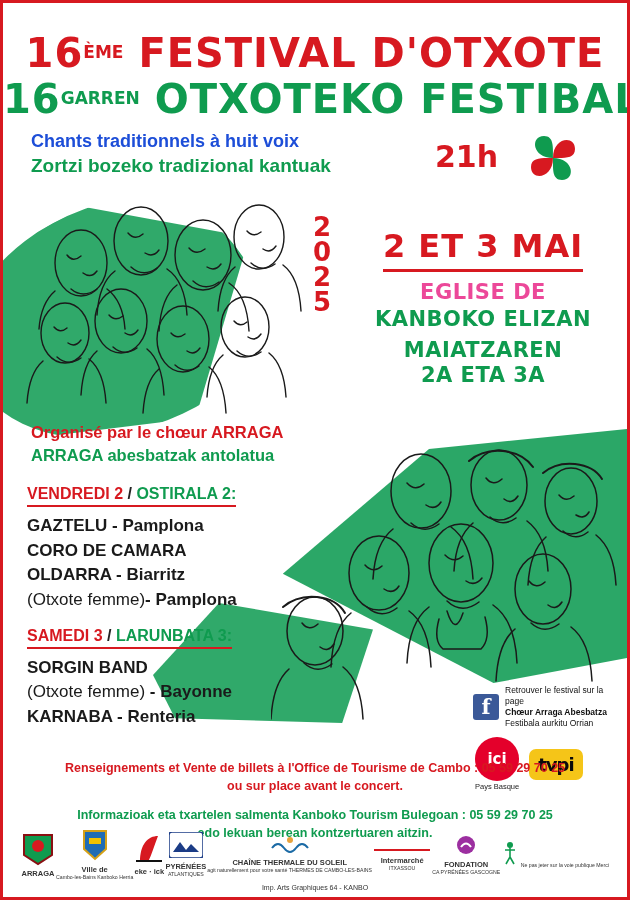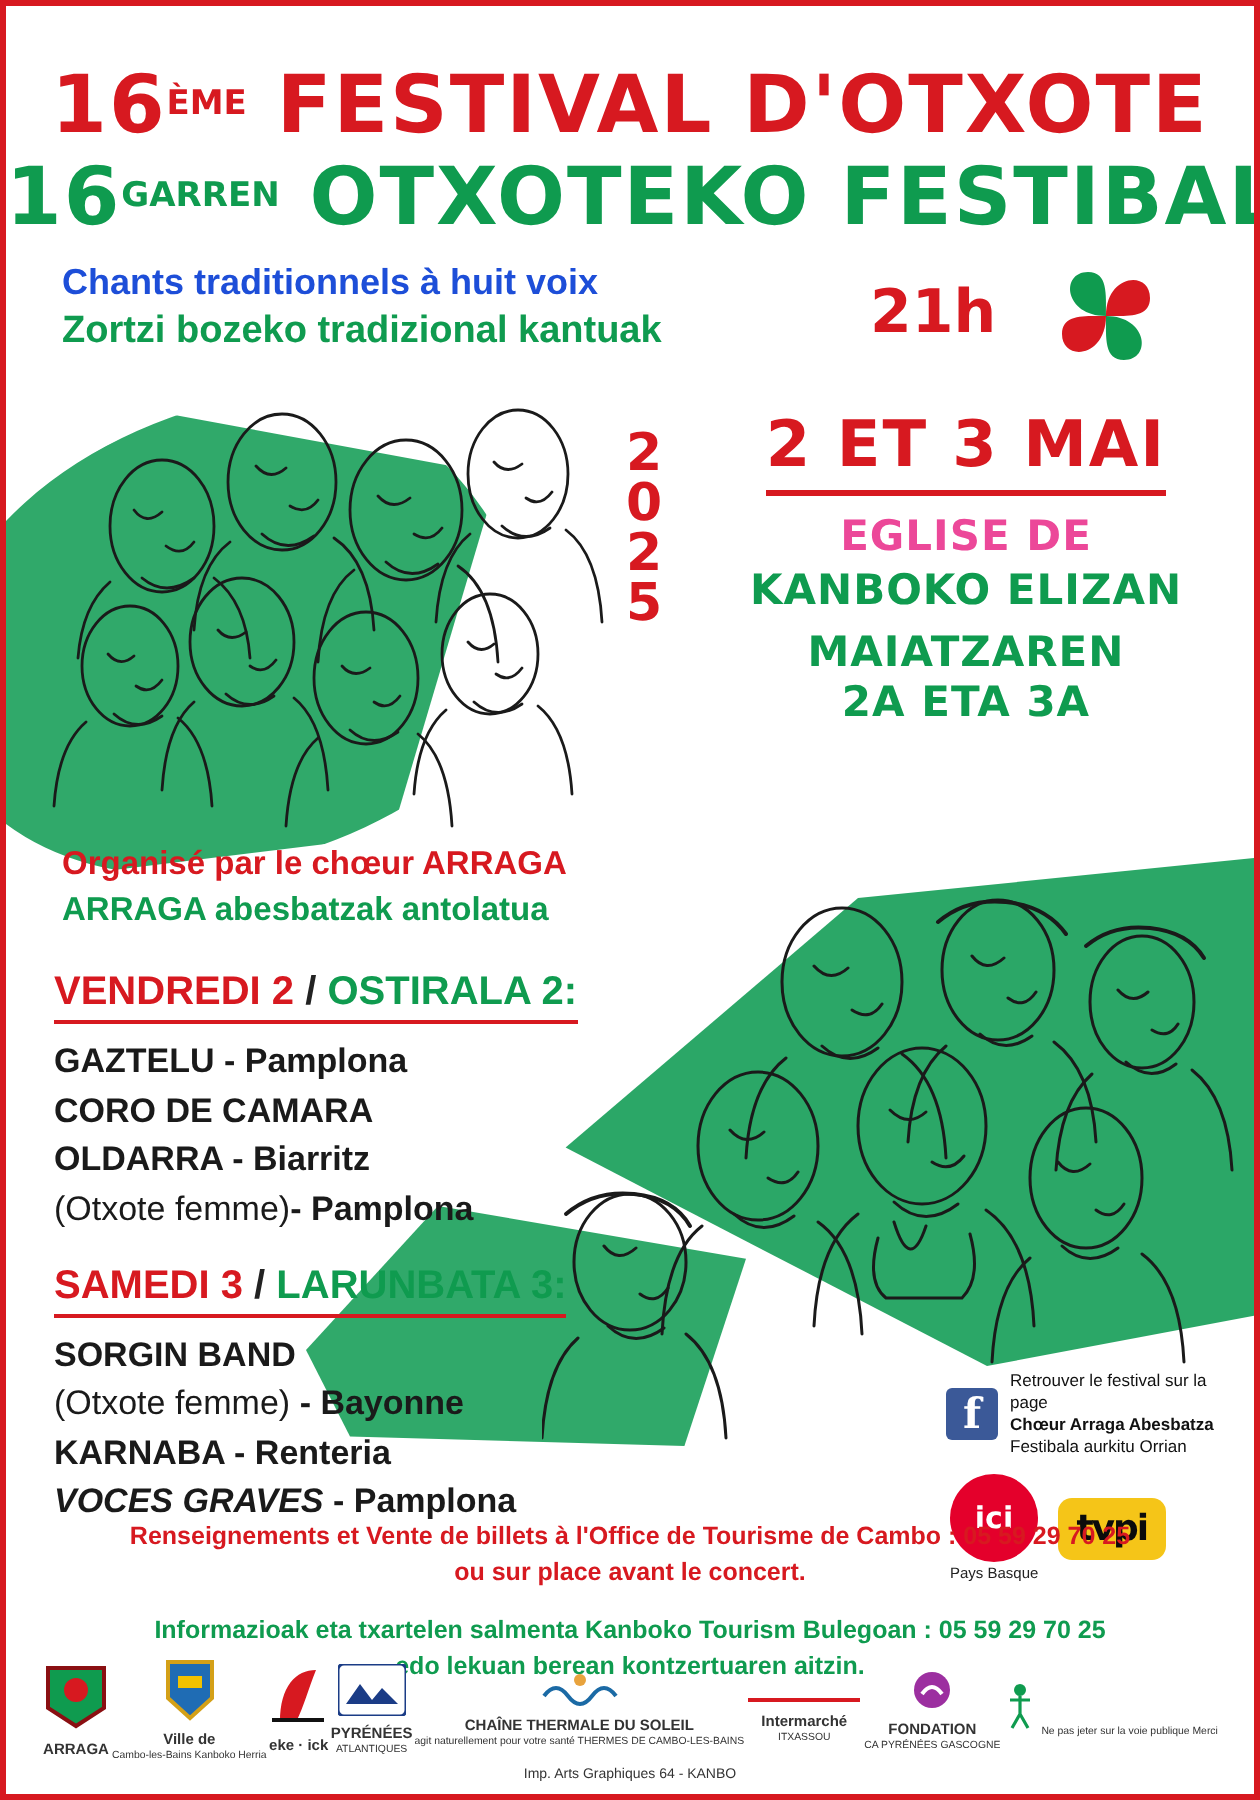--- a/index.html
+++ b/index.html
@@ -109,20 +109,21 @@
     font-family: "DejaVu Sans", sans-serif;
     font-weight: bold;
   }
   .date-main {
     color: #d71920;
     font-size: 32px;
     letter-spacing: 1px;
     border-bottom: 3px solid #d71920;
     padding-bottom: 4px;
     display: inline-block;
+    margin-top: 24px;
   }
   .venue-fr {
     color: #ec4899;
     font-size: 21px;
     line-height: 1.18;
     margin-top: 8px;
     letter-spacing: 0.5px;
   }
   .venue-eu {
     color: #0f9b4f;
@@ -143,21 +144,21 @@
     position: absolute;
     left: 28px; top: 418px;
     line-height: 1.4;
   }
   .org-fr { color: #d71920; font-size: 16.5px; font-weight: bold; }
   .org-eu { color: #0f9b4f; font-size: 16.5px; font-weight: bold; }
 
   
   .programme { position: absolute; left: 24px; top: 482px; width: 340px; }
   .day-head {
-    font-size: 20px; font-weight: bold;
+    font-size: 16px; font-weight: bold;
     border-bottom: 2px solid #d71920;
     padding-bottom: 2px;
     margin-bottom: 7px;
     display: inline-block;
   }
   .day-head .fr { color: #d71920; }
   .day-head .sep { color: #222; }
   .day-head .eu { color: #0f9b4f; }
   .choir { font-size: 17px; color: #1a1a1a; line-height: 1.45; }
   .choir .name { font-weight: bold; }
@@ -373,23 +374,20 @@
       </div>
       <div class="choir">
         <span class="name">SORGIN BAND</span>
       </div>
       <div class="choir">
         <span class="sub">(Otxote femme)</span><span class="name"> - </span><span class="city">Bayonne</span>
       </div>
       <div class="choir">
         <span class="name">KARNABA</span><span class="name"> - </span><span class="city">Renteria</span>
       </div>
-      <div class="choir">
-        <span class="name italic">VOCES GRAVES</span><span class="name"> - </span><span class="city">Pamplona</span>
-      </div>
     </div>
   </div>
 
   <div class="social">
     <div class="social-row">
       <div class="fb">f</div>
       <div class="social-text">
         <span>Retrouver le festival sur la page</span>
         <b>Chœur Arraga Abesbatza</b>
         <span>Festibala aurkitu Orrian</span>

